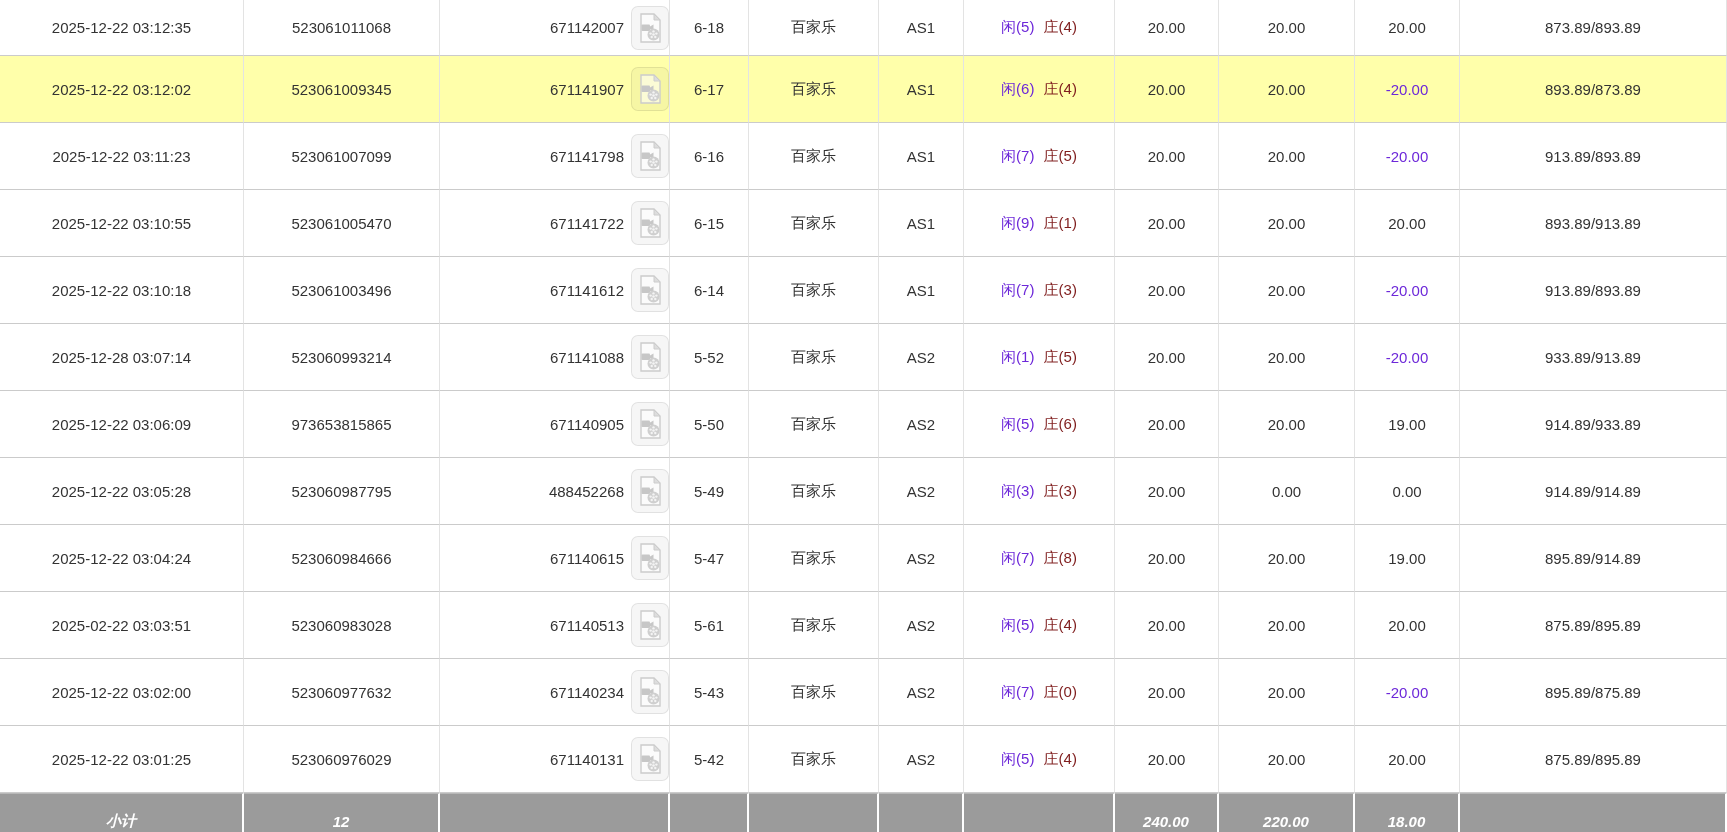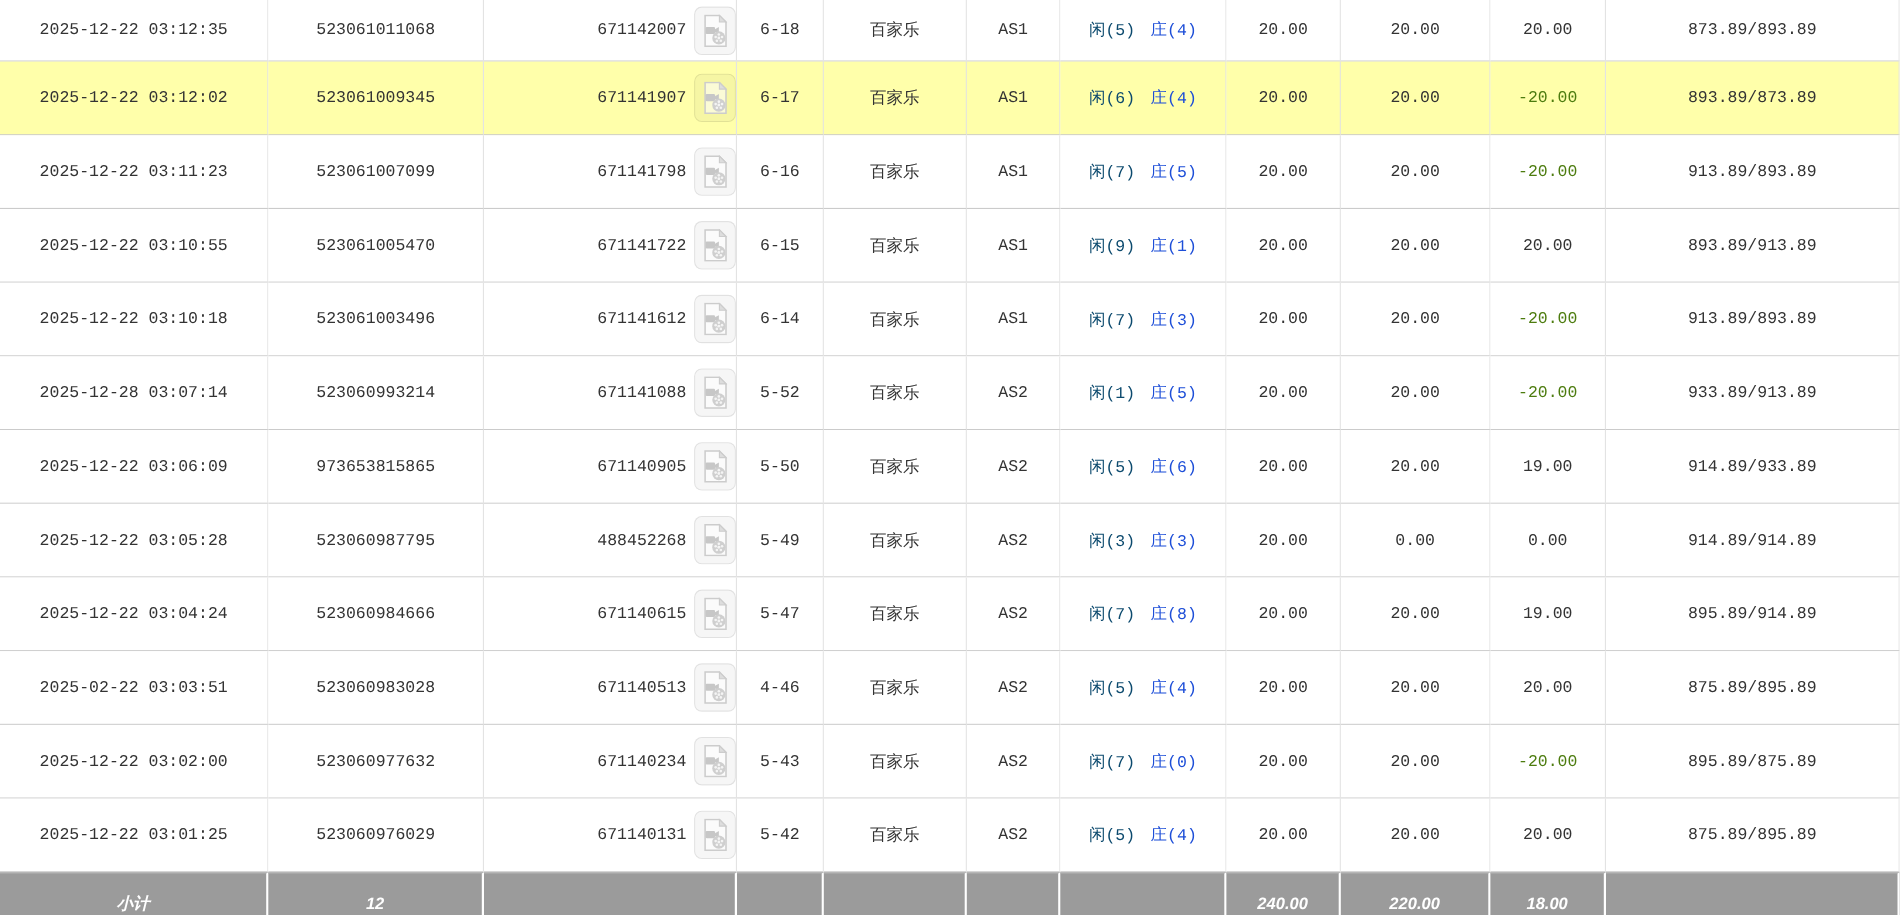--- a/index.html
+++ b/index.html
@@ -23,29 +23,29 @@
     text-align: center;
     vertical-align: middle;
     font-size: 15px;
     color: #333333;
     border-right: 1px solid #e3e3e3;
     border-bottom: 1px solid #cbcbcb;
     background: #ffffff;
     white-space: nowrap;
     overflow: hidden;
   }
-  tr.data-row { height: 67px; font-family: Liberation Mono, monospace; }
+  tr.data-row { height: 67px; }
   tr.data-row.first { height: 56px; }
   tr.data-row.highlighted td { background: #ffffaa; }
 
   td.c-balance { text-align: right; padding-right: 25px; }
   td.c-bet { color: #1a6ef5; }
-  td.c-winloss.neg { color: #4d7c0f; }
-  .player-part { color: #0c4a6e; }
-  .banker-part { color: #1d4ed8; margin-left: 5px; }
+  td.c-winloss.neg { color: #6d28d9; }
+  .player-part { color: #6d28d9; }
+  .banker-part { color: #7f1d1d; margin-left: 5px; }
 
   .game-inner {
     display: flex;
     align-items: center;
     justify-content: flex-end;
     gap: 7px;
   }
   .video-btn {
     display: inline-flex;
     align-items: center;
@@ -419,21 +419,21 @@
             <circle cx="15.5" cy="21.5" r="1.3" fill="#f4f4f4"></circle>
             <circle cx="15.5" cy="18.4" r="1.2" fill="#f4f4f4"></circle>
             <circle cx="12.6" cy="20.6" r="1.2" fill="#f4f4f4"></circle>
             <circle cx="13.7" cy="24.0" r="1.2" fill="#f4f4f4"></circle>
             <circle cx="17.3" cy="24.0" r="1.2" fill="#f4f4f4"></circle>
             <circle cx="18.4" cy="20.6" r="1.2" fill="#f4f4f4"></circle>
           </svg>
         </button>
       </span>
     </td>
-    <td class="c-round">4-46</td>
+    <td class="c-round">5-61</td>
     <td class="c-type">百家乐</td>
     <td class="c-table">AS2</td>
     <td class="c-result">
       <span class="player-part">闲(5)</span>
       <span class="banker-part">庄(4)</span>
     </td>
     <td class="c-bet">20.00</td>
     <td class="c-valid">20.00</td>
     <td class="c-winloss">20.00</td>
     <td class="c-balance">875.89/895.89</td>

